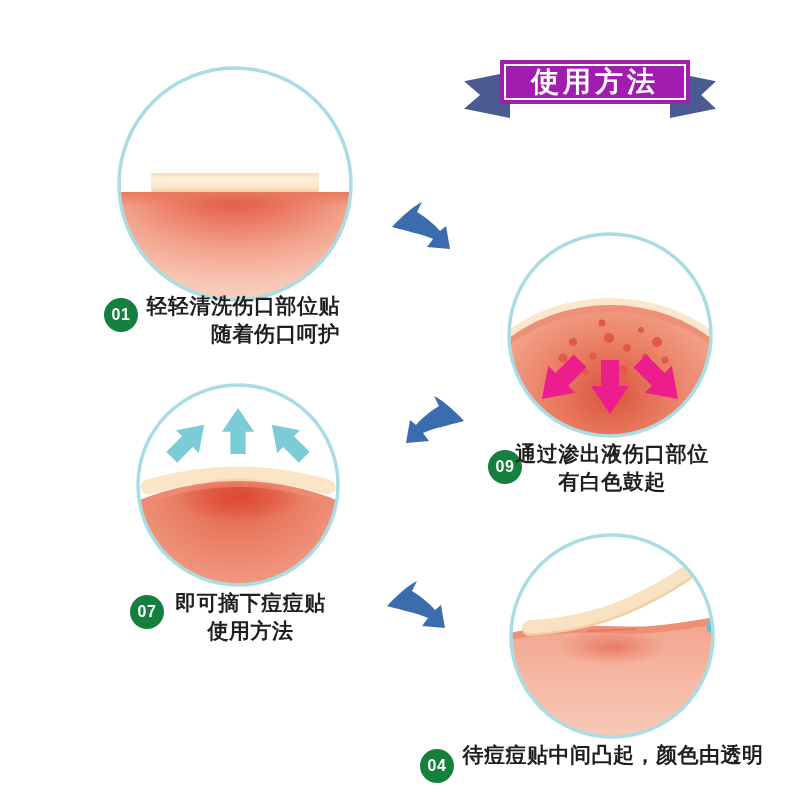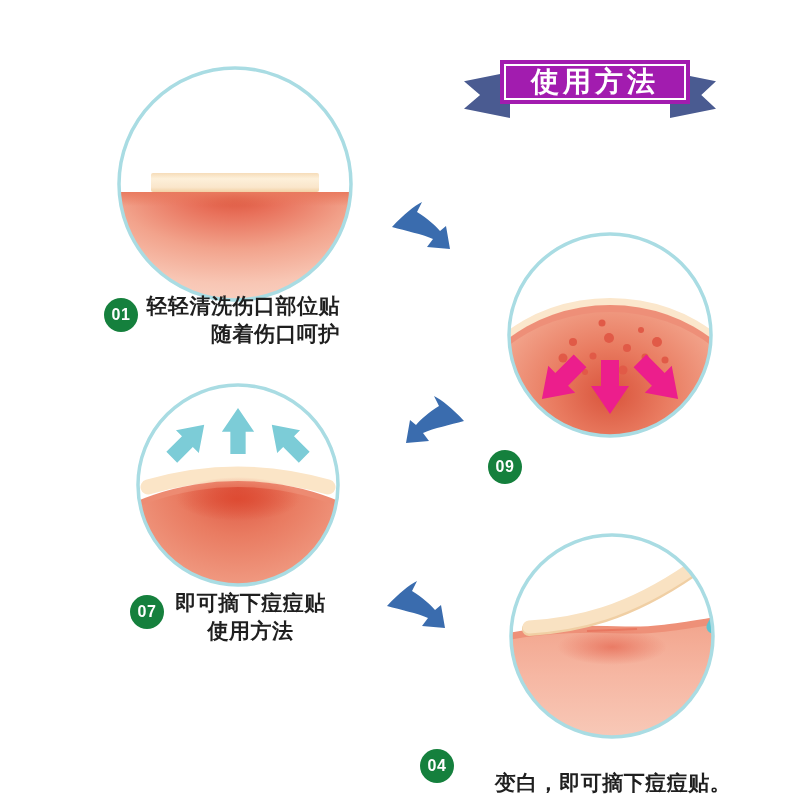--- a/index.html
+++ b/index.html
@@ -205,26 +205,29 @@
     </svg>
   </div>
 
   <div class="badge" style="left:104px;top:298px;">01</div>
   <div class="cap" style="left:140px;top:292px;width:200px;text-align:right;">
     <span>轻轻清洗伤口部位贴</span><br>
     <span>随着伤口呵护</span>
   </div>
 
   <div class="badge" style="left:488px;top:450px;">09</div>
+  <div class="cap" style="left:512px;top:440px;width:200px;">
+    <span>通过渗出液伤口部位</span><br>
+    <span>有白色鼓起</span>
+  </div>
 
   <div class="badge" style="left:130px;top:595px;">07</div>
   <div class="cap" style="left:168px;top:589px;width:165px;">
     <span>即可摘下痘痘贴</span><br>
     <span>使用方法</span>
   </div>
 
   <div class="badge" style="left:420px;top:749px;">04</div>
   <div class="cap" style="left:452px;top:741px;width:322px;">
-    <br>
-    <span>变白，即可摘下痘痘贴。</span>
+    <span>待痘痘贴中间凸起，颜色由透明</span><br>
   </div>
 
 </div>
 
 </body></html>

